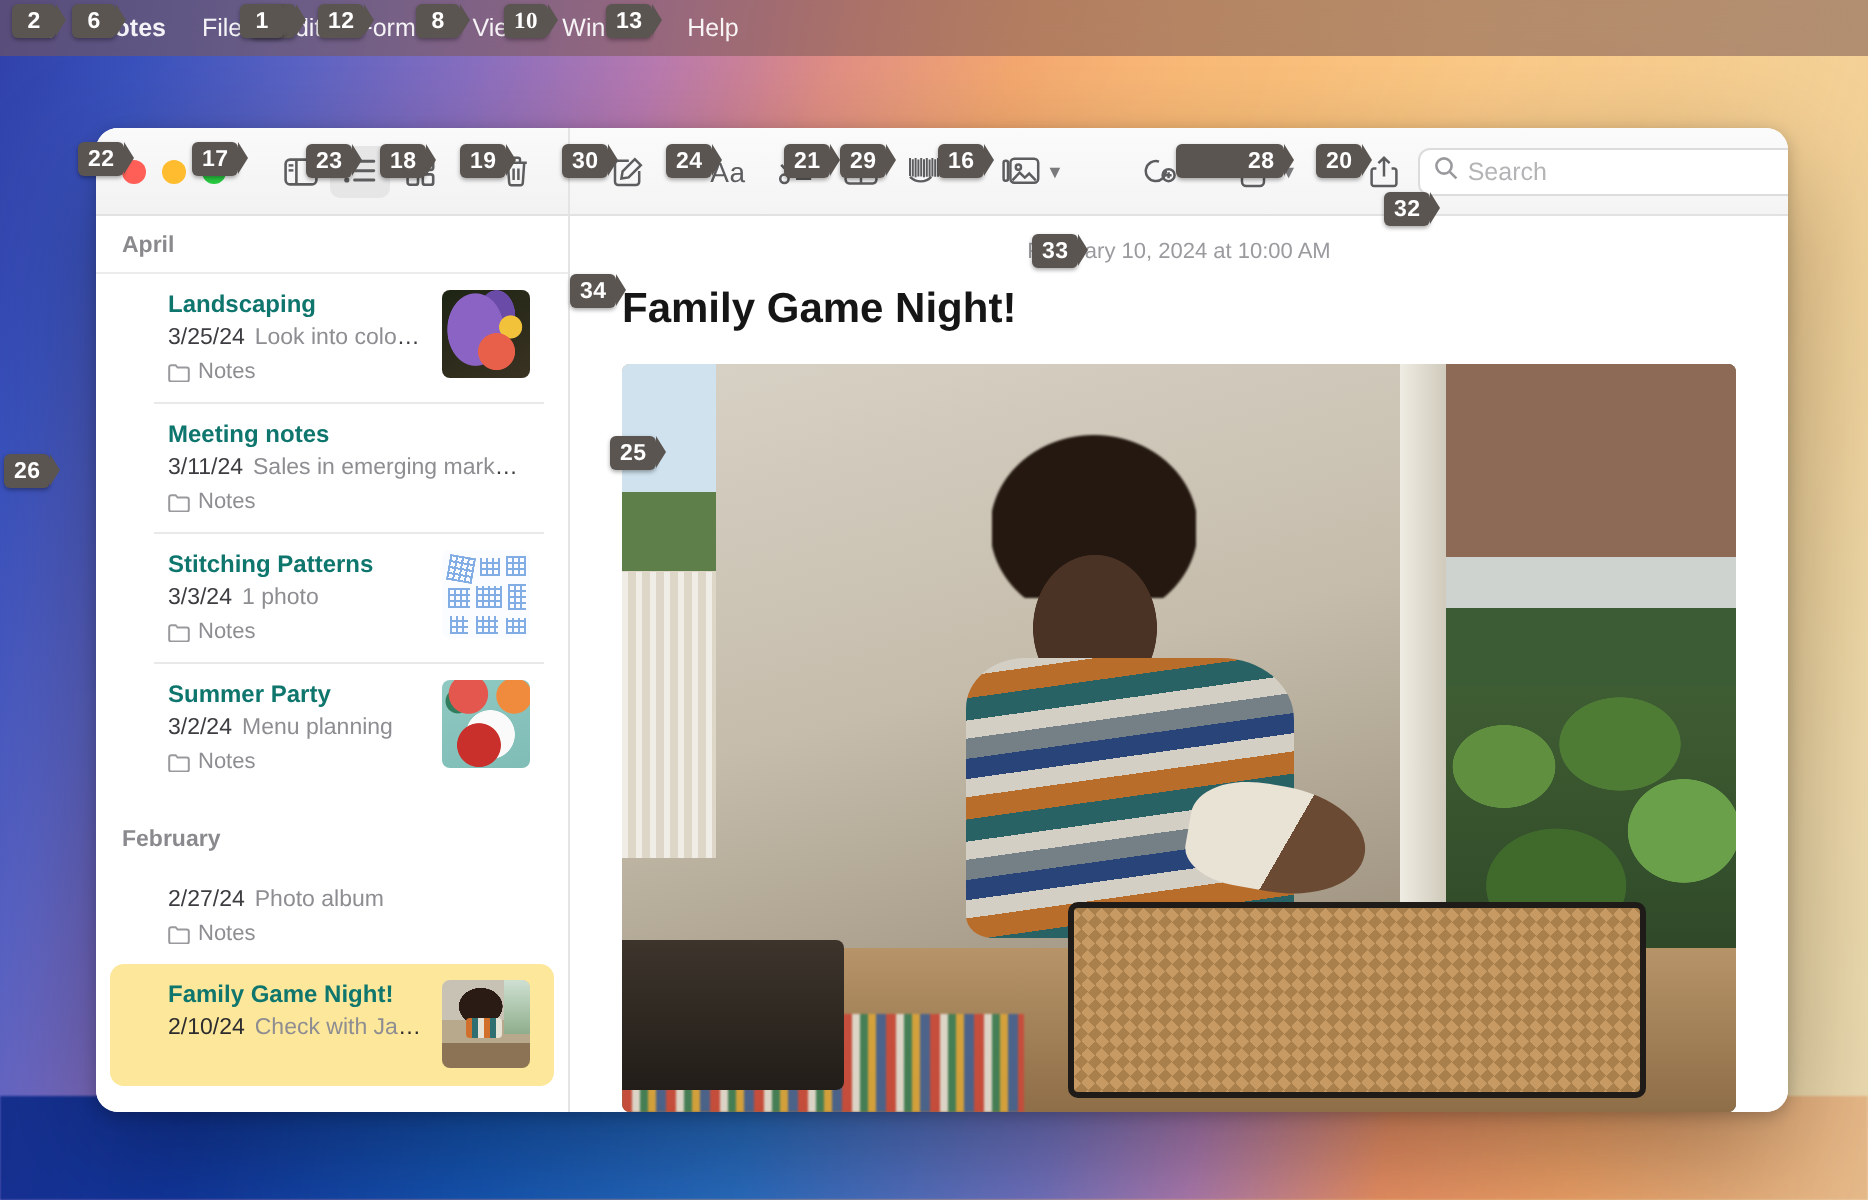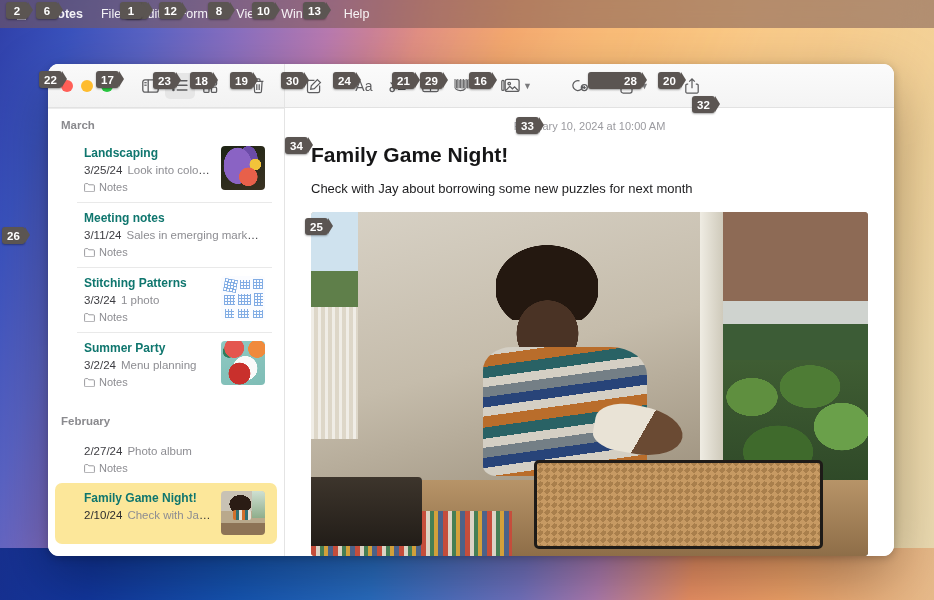--- a/index.html
+++ b/index.html
@@ -561,30 +561,39 @@
 
         <div class="sep" style="width:20px"></div>
 
         <div class="tbtn">
           <svg width="14" height="16" viewBox="0 0 14 16" fill="none" stroke="currentColor" stroke-width="1.25">
             <path d="M3.2 6.2H2a1.2 1.2 0 0 0-1.2 1.2v6.4A1.2 1.2 0 0 0 2 15h10a1.2 1.2 0 0 0 1.2-1.2V7.4A1.2 1.2 0 0 0 12 6.2h-1.2"></path>
             <path d="M7 1v9.2M4.2 3.6L7 .9l2.8 2.7"></path>
           </svg>
         </div>
 
+        <div class="searchbox">
+          <span>
+            <svg width="12" height="12" viewBox="0 0 12 12" fill="none" stroke="#9a9a9e" stroke-width="1.3">
+              <circle cx="5" cy="5" r="3.8"></circle>
+                <line x1="7.9" y1="7.9" x2="11.2" y2="11.2"></line>
+            </svg>
+          </span>
+          <input type="text" placeholder="Search" style="">
+        </div>
       </div>
     </div>
 
     <div id="body">
 
       <div id="notelist">
 
+        <div class="month first">April</div>
         <div class="divider-line"></div>
 
-        <div class="month">March</div>
 
         <div class="note">
           <div class="ntext">
             <div class="ntitle">Landscaping</div>
             <div class="nmeta">
               <span>3/25/24</span><span class="snippet">Look into colorfu…</span>
             </div>
             <div class="nfolder">
               <svg width="11" height="9" viewBox="0 0 11 9" fill="none" stroke="#9a9a9e" stroke-width="1">
                 <path d="M.6 1.6A1 1 0 0 1 1.6.6h2.2l1 1.2h4.6a1 1 0 0 1 1 1v5a1 1 0 0 1-1 1h-7.8a1 1 0 0 1-1-1z"></path>
@@ -679,21 +688,20 @@
             </div>
 
           </div>
           <div class="thumb th-boy"></div>
         </div>
       </div>
 
       <div id="content">
         <div class="note-date">February 10, 2024 at 10:00 AM</div>
         <div class="note-title">Family Game Night!</div>
-        <div class="note-body">Check with Jay about borrowing some new puzzles for next month</div>
 
         <div class="note-photo">
           <div class="photo-scene">
             <div class="ps-wall"></div>
             <div class="ps-winL">
                 <i></i>
               </div>
             <div class="ps-brick"></div>
             <div class="ps-winR"></div>
             <div class="ps-plants"></div>
@@ -713,21 +721,21 @@
       </div>
     </div>
   </div>
 
   <div class="badge" style="left:6px;  top:2px;">2</div>
   <div class="badge" style="left:36px; top:2px;">6</div>
   <div class="badge" style="left:85px; top:2px;margin-left:40px;">14</div>
   <div class="badge" style="left:120px;top:2px;">1</div>
   <div class="badge" style="left:159px;top:2px;">12</div>
   <div class="badge" style="left:208px;top:2px;">8</div>
-  <div class="badge" style="left:252px;top:2px;">10</div>
+  <div class="badge" style="left:252px;top:2px;font-family:Liberation Serif, serif;">10</div>
   <div class="badge" style="left:303px;top:2px;">13</div>
 
   <div class="badge" style="left:39px; top:71px;">22</div>
   <div class="badge" style="left:96px; top:71px;">17</div>
   <div class="badge" style="left:153px;top:72px;">23</div>
   <div class="badge" style="left:190px;top:72px;">18</div>
   <div class="badge" style="left:230px;top:72px;">19</div>
   <div class="badge" style="left:281px;top:72px;">30</div>
   <div class="badge" style="left:333px;top:72px;">24</div>
   <div class="badge" style="left:392px;top:72px;">21</div>

